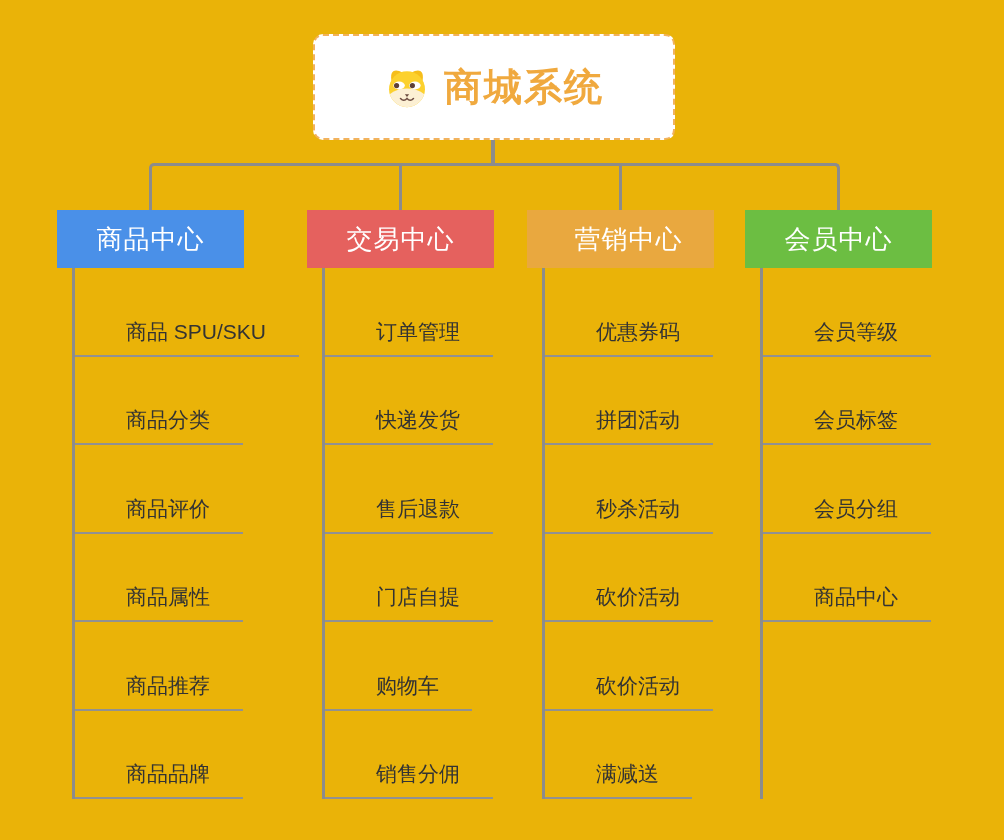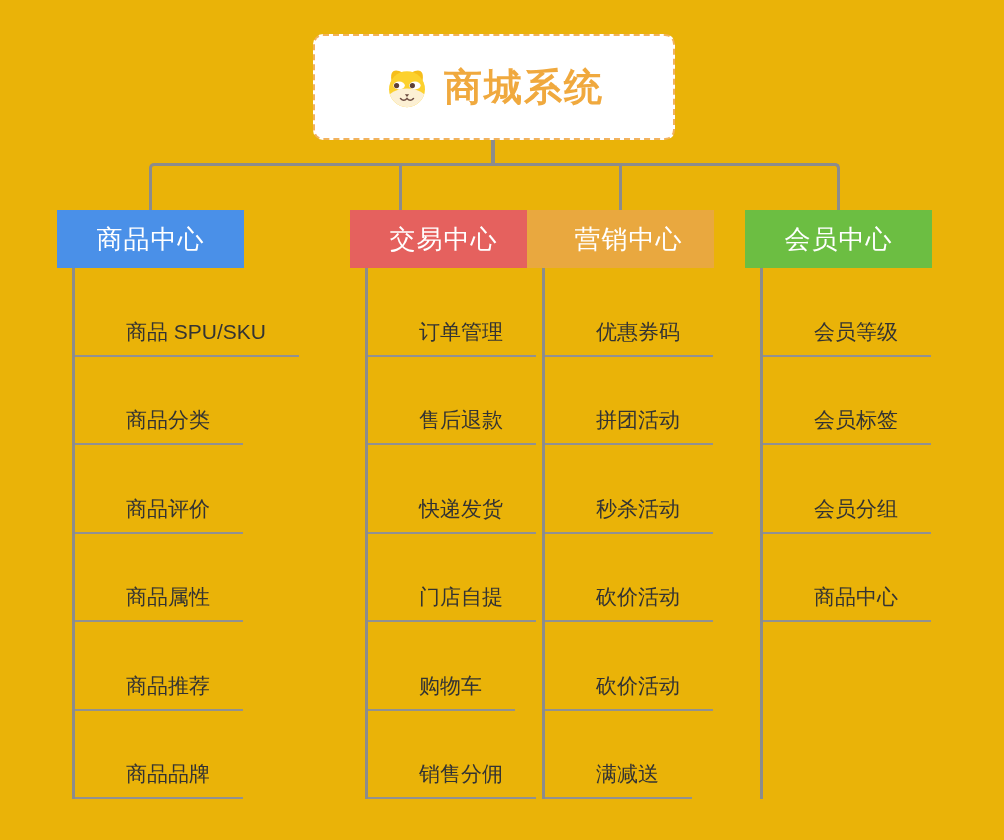--- a/index.html
+++ b/index.html
@@ -59,21 +59,21 @@
     font-weight: 600;
     color: #F0A93E;
     letter-spacing: 2px;
     white-space: nowrap;
   }
   .dog-icon { width: 46px; height: 46px; flex: 0 0 auto; }
 
   
   .branch { position: absolute; top: 210px; width: 187px; }
   .b0 { left: 57px; }
-  .b1 { left: 307px; margin-left: 43px; }
+  .b1 { left: 307px; }
   .b2 { left: 527px; }
   .b3 { left: 745px; }
   .branch-box {
     width: 187px; height: 58px;
     border-radius: 0;
     display: flex;
     align-items: center;
     justify-content: center;
   }
   .branch-label {
@@ -167,24 +167,24 @@
 
   <div class="branch b1">
     <div class="branch-box" style="background-color: rgb(229, 97, 94);">
       <span class="branch-label">交易中心</span>
     </div>
     <div class="col">
       <div class="item">
           <span class="item-label">订单管理</span>
         </div>
       <div class="item">
+          <span class="item-label">快递发货</span>
+        </div>
+      <div class="item">
           <span class="item-label">售后退款</span>
-        </div>
-      <div class="item">
-          <span class="item-label">快递发货</span>
         </div>
       <div class="item">
           <span class="item-label">门店自提</span>
         </div>
       <div class="item">
           <span class="item-label">购物车</span>
         </div>
       <div class="item">
           <span class="item-label">销售分佣</span>
         </div>

